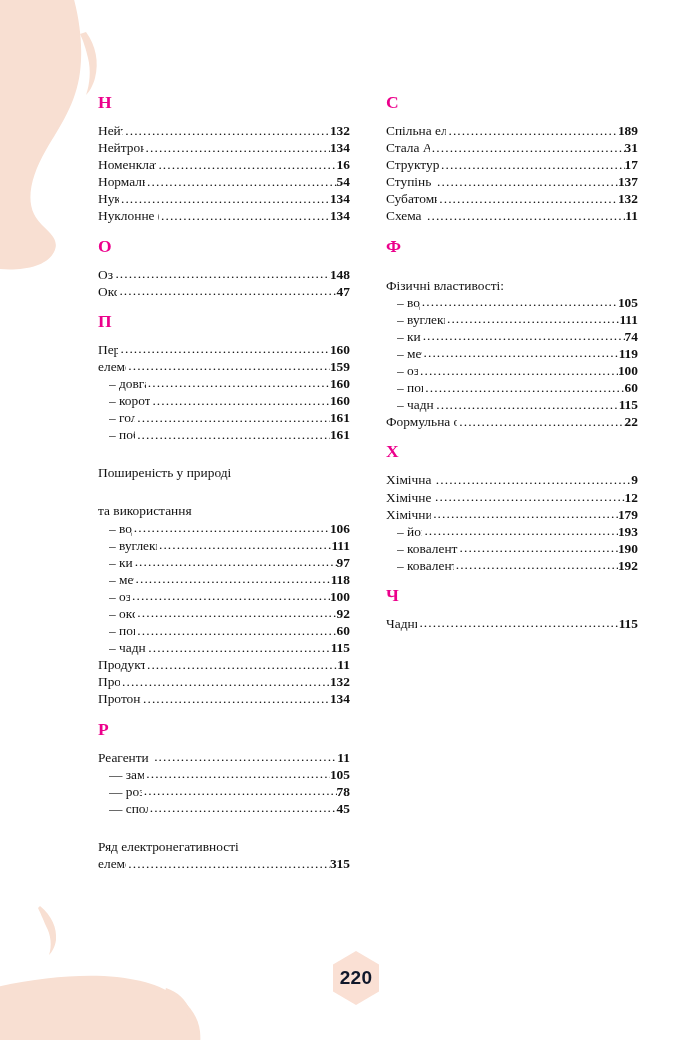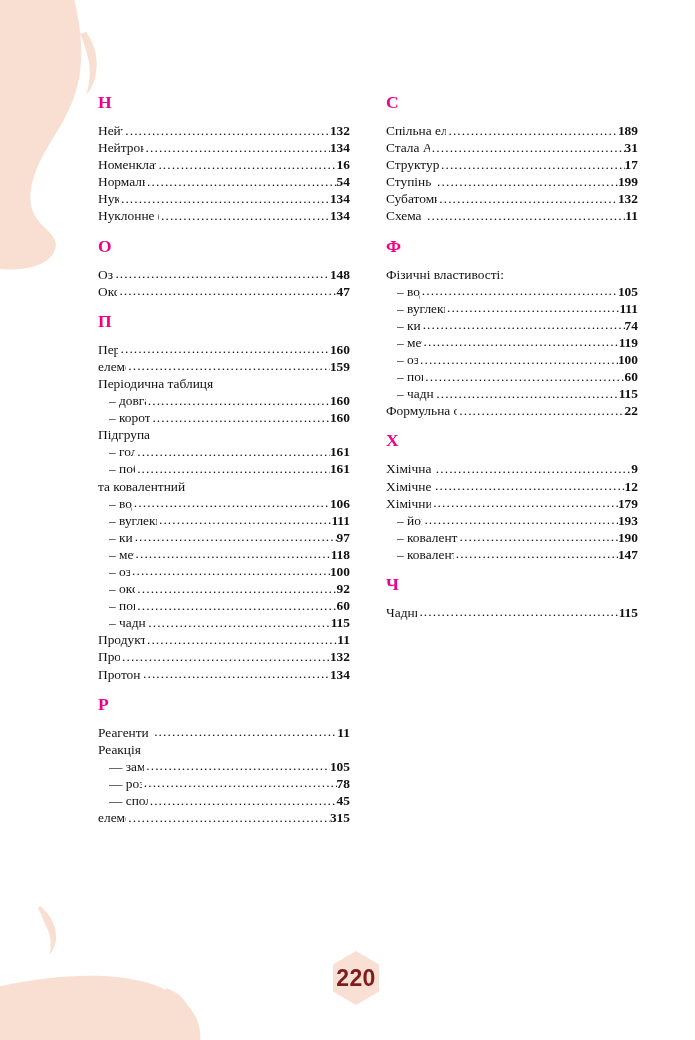--- a/index.html
+++ b/index.html
@@ -83,21 +83,21 @@
     font-size: 13.4px;
     position: relative;
     top: -0.5px;
   }
   .entry-page {
     flex: 0 0 auto;
     padding-left: 0px;
     font-variant-numeric: lining-nums;
     font-weight: bold;
   }
-  .entry.nolead { white-space: normal; }
+  .entry.nolead { white-space: normal; margin-top: 21px; }
 
   #page-number-badge {
     position: absolute;
     left: 331px;
     top: 950px;
     width: 50px;
     height: 56px;
     z-index: 3;
   }
   #page-number-badge .hex {
@@ -107,22 +107,22 @@
   }
   #page-number-badge .num {
     position: absolute;
     left: 0; top: 0;
     width: 50px; height: 56px;
     display: flex;
     align-items: center;
     justify-content: center;
     font-family: "Liberation Sans", "DejaVu Sans", sans-serif;
     font-weight: bold;
-    font-size: 23px;
-    color: #7f1d1d;
+    font-size: 19px;
+    color: #0f172a;
     letter-spacing: 0.3px;
   }
 </style>
 </head>
 <body>
 
 <svg id="deco-layer" viewBox="0 0 695 1040" width="695" height="1040" xmlns="http://www.w3.org/2000/svg">
 
   <path d="M -60 -40 L 60 -40 C 78 0 84 40 80 72 C 76 104 60 126 46 150 C 32 174 26 198 34 214 C 42 230 62 236 54 252 C 46 268 18 272 -10 268 L -60 268 Z" fill="#f8dfd2"></path>
 
@@ -203,154 +203,150 @@
             <span class="entry-gap"> </span>
             <span class="entry-leader">..........................................................................................</span>
             <span class="entry-page">160</span>
           </li>
           <li class="entry">
             <span class="entry-term">елементів</span>
             <span class="entry-gap"> </span>
             <span class="entry-leader">..........................................................................................</span>
             <span class="entry-page">159</span>
           </li>
+          <li class="entry sub">
+            <span class="entry-term">– довга форма</span>
+            <span class="entry-gap"> </span>
+            <span class="entry-leader">..........................................................................................</span>
+            <span class="entry-page">160</span>
+          </li>
+          <li class="entry sub">
+            <span class="entry-term">– коротка форма</span>
+            <span class="entry-gap"> </span>
+            <span class="entry-leader">..........................................................................................</span>
+            <span class="entry-page">160</span>
+          </li>
+          <li class="entry sub">
+            <span class="entry-term">– головна</span>
+            <span class="entry-gap"> </span>
+            <span class="entry-leader">..........................................................................................</span>
+            <span class="entry-page">161</span>
+          </li>
+          <li class="entry sub">
+            <span class="entry-term">– побічна</span>
+            <span class="entry-gap"> </span>
+            <span class="entry-leader">..........................................................................................</span>
+            <span class="entry-page">161</span>
+          </li>
           <li class="entry nolead">
-            <span class="entry-term">Періодична таблиця</span>
-            <span class="entry-gap"> </span>
-          </li>
-          <li class="entry sub">
-            <span class="entry-term">– довга форма</span>
-            <span class="entry-gap"> </span>
-            <span class="entry-leader">..........................................................................................</span>
-            <span class="entry-page">160</span>
-          </li>
-          <li class="entry sub">
-            <span class="entry-term">– коротка форма</span>
-            <span class="entry-gap"> </span>
-            <span class="entry-leader">..........................................................................................</span>
-            <span class="entry-page">160</span>
+            <span class="entry-term">Поширеність у природі</span>
+            <span class="entry-gap"> </span>
           </li>
           <li class="entry nolead">
-            <span class="entry-term">Підгрупа</span>
-            <span class="entry-gap"> </span>
-          </li>
-          <li class="entry sub">
-            <span class="entry-term">– головна</span>
-            <span class="entry-gap"> </span>
-            <span class="entry-leader">..........................................................................................</span>
-            <span class="entry-page">161</span>
-          </li>
-          <li class="entry sub">
-            <span class="entry-term">– побічна</span>
-            <span class="entry-gap"> </span>
-            <span class="entry-leader">..........................................................................................</span>
-            <span class="entry-page">161</span>
+            <span class="entry-term">та використання</span>
+            <span class="entry-gap"> </span>
+          </li>
+          <li class="entry sub">
+            <span class="entry-term">– водню</span>
+            <span class="entry-gap"> </span>
+            <span class="entry-leader">..........................................................................................</span>
+            <span class="entry-page">106</span>
+          </li>
+          <li class="entry sub">
+            <span class="entry-term">– вуглекислого газу</span>
+            <span class="entry-gap"> </span>
+            <span class="entry-leader">..........................................................................................</span>
+            <span class="entry-page">111</span>
+          </li>
+          <li class="entry sub">
+            <span class="entry-term">– кисню</span>
+            <span class="entry-gap"> </span>
+            <span class="entry-leader">..........................................................................................</span>
+            <span class="entry-page">97</span>
+          </li>
+          <li class="entry sub">
+            <span class="entry-term">– метану</span>
+            <span class="entry-gap"> </span>
+            <span class="entry-leader">..........................................................................................</span>
+            <span class="entry-page">118</span>
+          </li>
+          <li class="entry sub">
+            <span class="entry-term">– озону</span>
+            <span class="entry-gap"> </span>
+            <span class="entry-leader">..........................................................................................</span>
+            <span class="entry-page">100</span>
+          </li>
+          <li class="entry sub">
+            <span class="entry-term">– оксидів</span>
+            <span class="entry-gap"> </span>
+            <span class="entry-leader">..........................................................................................</span>
+            <span class="entry-page">92</span>
+          </li>
+          <li class="entry sub">
+            <span class="entry-term">– повітря</span>
+            <span class="entry-gap"> </span>
+            <span class="entry-leader">..........................................................................................</span>
+            <span class="entry-page">60</span>
+          </li>
+          <li class="entry sub">
+            <span class="entry-term">– чадного газу</span>
+            <span class="entry-gap"> </span>
+            <span class="entry-leader">..........................................................................................</span>
+            <span class="entry-page">115</span>
+          </li>
+          <li class="entry">
+            <span class="entry-term">Продукти реакції</span>
+            <span class="entry-gap"> </span>
+            <span class="entry-leader">..........................................................................................</span>
+            <span class="entry-page">11</span>
+          </li>
+          <li class="entry">
+            <span class="entry-term">Протон</span>
+            <span class="entry-gap"> </span>
+            <span class="entry-leader">..........................................................................................</span>
+            <span class="entry-page">132</span>
+          </li>
+          <li class="entry">
+            <span class="entry-term">Протонне число</span>
+            <span class="entry-gap"> </span>
+            <span class="entry-leader">..........................................................................................</span>
+            <span class="entry-page">134</span>
+          </li>
+        </ul>
+      </div>
+      <div class="letter-section">
+        <div class="letter-heading">Р</div>
+        <ul class="entry-list">
+          <li class="entry">
+            <span class="entry-term">Реагенти / реактанти</span>
+            <span class="entry-gap"> </span>
+            <span class="entry-leader">..........................................................................................</span>
+            <span class="entry-page">11</span>
+          </li>
+          <li class="entry sub">
+            <span class="entry-term">— заміщення</span>
+            <span class="entry-gap"> </span>
+            <span class="entry-leader">..........................................................................................</span>
+            <span class="entry-page">105</span>
+          </li>
+          <li class="entry sub">
+            <span class="entry-term">— розкладу</span>
+            <span class="entry-gap"> </span>
+            <span class="entry-leader">..........................................................................................</span>
+            <span class="entry-page">78</span>
+          </li>
+          <li class="entry sub">
+            <span class="entry-term">— сполучення</span>
+            <span class="entry-gap"> </span>
+            <span class="entry-leader">..........................................................................................</span>
+            <span class="entry-page">45</span>
           </li>
           <li class="entry nolead">
-            <span class="entry-term">та ковалентний</span>
-            <span class="entry-gap"> </span>
-          </li>
-          <li class="entry sub">
-            <span class="entry-term">– водню</span>
-            <span class="entry-gap"> </span>
-            <span class="entry-leader">..........................................................................................</span>
-            <span class="entry-page">106</span>
-          </li>
-          <li class="entry sub">
-            <span class="entry-term">– вуглекислого газу</span>
-            <span class="entry-gap"> </span>
-            <span class="entry-leader">..........................................................................................</span>
-            <span class="entry-page">111</span>
-          </li>
-          <li class="entry sub">
-            <span class="entry-term">– кисню</span>
-            <span class="entry-gap"> </span>
-            <span class="entry-leader">..........................................................................................</span>
-            <span class="entry-page">97</span>
-          </li>
-          <li class="entry sub">
-            <span class="entry-term">– метану</span>
-            <span class="entry-gap"> </span>
-            <span class="entry-leader">..........................................................................................</span>
-            <span class="entry-page">118</span>
-          </li>
-          <li class="entry sub">
-            <span class="entry-term">– озону</span>
-            <span class="entry-gap"> </span>
-            <span class="entry-leader">..........................................................................................</span>
-            <span class="entry-page">100</span>
-          </li>
-          <li class="entry sub">
-            <span class="entry-term">– оксидів</span>
-            <span class="entry-gap"> </span>
-            <span class="entry-leader">..........................................................................................</span>
-            <span class="entry-page">92</span>
-          </li>
-          <li class="entry sub">
-            <span class="entry-term">– повітря</span>
-            <span class="entry-gap"> </span>
-            <span class="entry-leader">..........................................................................................</span>
-            <span class="entry-page">60</span>
-          </li>
-          <li class="entry sub">
-            <span class="entry-term">– чадного газу</span>
-            <span class="entry-gap"> </span>
-            <span class="entry-leader">..........................................................................................</span>
-            <span class="entry-page">115</span>
-          </li>
-          <li class="entry">
-            <span class="entry-term">Продукти реакції</span>
-            <span class="entry-gap"> </span>
-            <span class="entry-leader">..........................................................................................</span>
-            <span class="entry-page">11</span>
-          </li>
-          <li class="entry">
-            <span class="entry-term">Протон</span>
-            <span class="entry-gap"> </span>
-            <span class="entry-leader">..........................................................................................</span>
-            <span class="entry-page">132</span>
-          </li>
-          <li class="entry">
-            <span class="entry-term">Протонне число</span>
-            <span class="entry-gap"> </span>
-            <span class="entry-leader">..........................................................................................</span>
-            <span class="entry-page">134</span>
-          </li>
-        </ul>
-      </div>
-      <div class="letter-section">
-        <div class="letter-heading">Р</div>
-        <ul class="entry-list">
-          <li class="entry">
-            <span class="entry-term">Реагенти / реактанти</span>
-            <span class="entry-gap"> </span>
-            <span class="entry-leader">..........................................................................................</span>
-            <span class="entry-page">11</span>
-          </li>
-          <li class="entry nolead">
-            <span class="entry-term">Реакція</span>
-            <span class="entry-gap"> </span>
-          </li>
-          <li class="entry sub">
-            <span class="entry-term">— заміщення</span>
-            <span class="entry-gap"> </span>
-            <span class="entry-leader">..........................................................................................</span>
-            <span class="entry-page">105</span>
-          </li>
-          <li class="entry sub">
-            <span class="entry-term">— розкладу</span>
-            <span class="entry-gap"> </span>
-            <span class="entry-leader">..........................................................................................</span>
-            <span class="entry-page">78</span>
-          </li>
-          <li class="entry sub">
-            <span class="entry-term">— сполучення</span>
-            <span class="entry-gap"> </span>
-            <span class="entry-leader">..........................................................................................</span>
-            <span class="entry-page">45</span>
+            <span class="entry-term">Ряд електронегативності</span>
+            <span class="entry-gap"> </span>
           </li>
           <li class="entry">
             <span class="entry-term">елементів</span>
             <span class="entry-gap"> </span>
             <span class="entry-leader">..........................................................................................</span>
             <span class="entry-page">315</span>
           </li>
         </ul>
       </div>
     </div>
@@ -373,21 +369,21 @@
           <li class="entry">
             <span class="entry-term">Структурнаформула</span>
             <span class="entry-gap"> </span>
             <span class="entry-leader">..........................................................................................</span>
             <span class="entry-page">17</span>
           </li>
           <li class="entry">
             <span class="entry-term">Ступінь окиснення</span>
             <span class="entry-gap"> </span>
             <span class="entry-leader">..........................................................................................</span>
-            <span class="entry-page">199</span>
+            <span class="entry-page">137</span>
           </li>
           <li class="entry">
             <span class="entry-term">Субатомні частинки</span>
             <span class="entry-gap"> </span>
             <span class="entry-leader">..........................................................................................</span>
             <span class="entry-page">132</span>
           </li>
           <li class="entry">
             <span class="entry-term">Схема реакції</span>
             <span class="entry-gap"> </span>
@@ -483,21 +479,21 @@
           <li class="entry sub">
             <span class="entry-term">– ковалентний неполярний</span>
             <span class="entry-gap"> </span>
             <span class="entry-leader">..........................................................................................</span>
             <span class="entry-page">190</span>
           </li>
           <li class="entry sub">
             <span class="entry-term">– ковалентний полярний</span>
             <span class="entry-gap"> </span>
             <span class="entry-leader">..........................................................................................</span>
-            <span class="entry-page">147</span>
+            <span class="entry-page">192</span>
           </li>
         </ul>
       </div>
       <div class="letter-section">
         <div class="letter-heading">Ч</div>
         <ul class="entry-list">
           <li class="entry">
             <span class="entry-term">Чадний газ</span>
             <span class="entry-gap"> </span>
             <span class="entry-leader">..........................................................................................</span>

